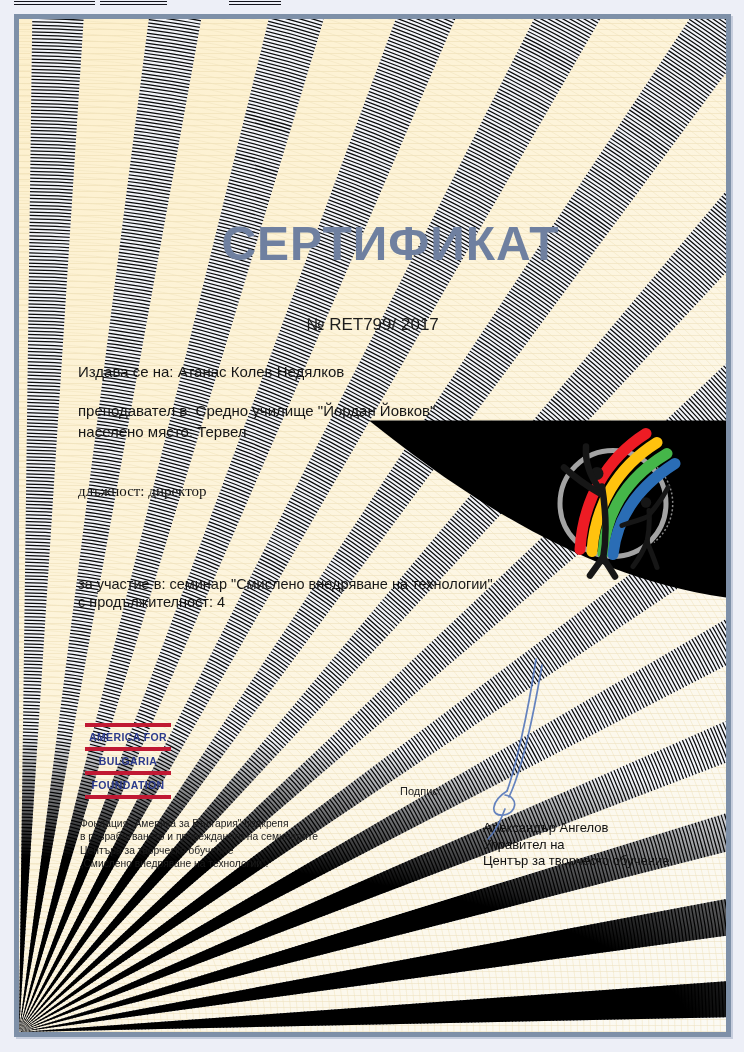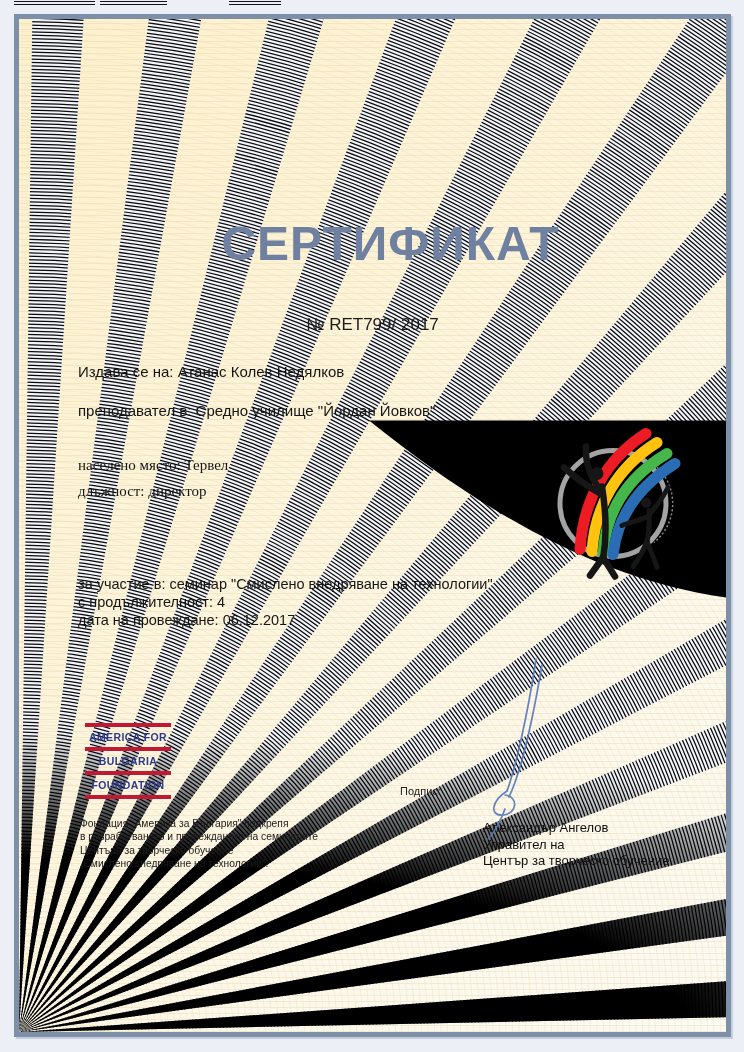--- a/index.html
+++ b/index.html
@@ -683,27 +683,26 @@
         <path d="M 628,121 C 632,131 635,138 638,147"></path>
       </g>
     </g>
   </svg>
 
   <div class="cert-title">СЕРТИФИКАТ</div>
   <div class="cert-number">№ RET799/ 2017</div>
 
   <div class="fill-line" style="top:344px;">Издава се на: Атанас Колев Недялков</div>
   <div class="fill-line" style="top:383px;">преподавател в: Средно училище "Йордан Йовков"</div>
-  <div class="fill-line" style="top:438px;font-family:Liberation Serif, serif;">населено място: Тервел</div>
+  <div class="fill-line" style="top:404px;">населено място: Тервел</div>
   <div class="fill-line" style="top:464px;font-family:Liberation Serif, serif;">длъжност: директор</div>
 
   <div class="event-block">
     <div>за участие в: семинар "Смислено внедряване на технологии"</div>
     <div>с продължителност: 4</div>
-    <div>дата на провеждане: 06.12.2017</div>
   </div>
 
   <div class="abf-logo">
     <div class="abf-stripe"></div>
     <div class="abf-label">AMERICA FOR</div>
     <div class="abf-stripe"></div>
     <div class="abf-label">BULGARIA</div>
     <div class="abf-stripe"></div>
     <div class="abf-label">FOUNDATION</div>
     <div class="abf-stripe"></div>

